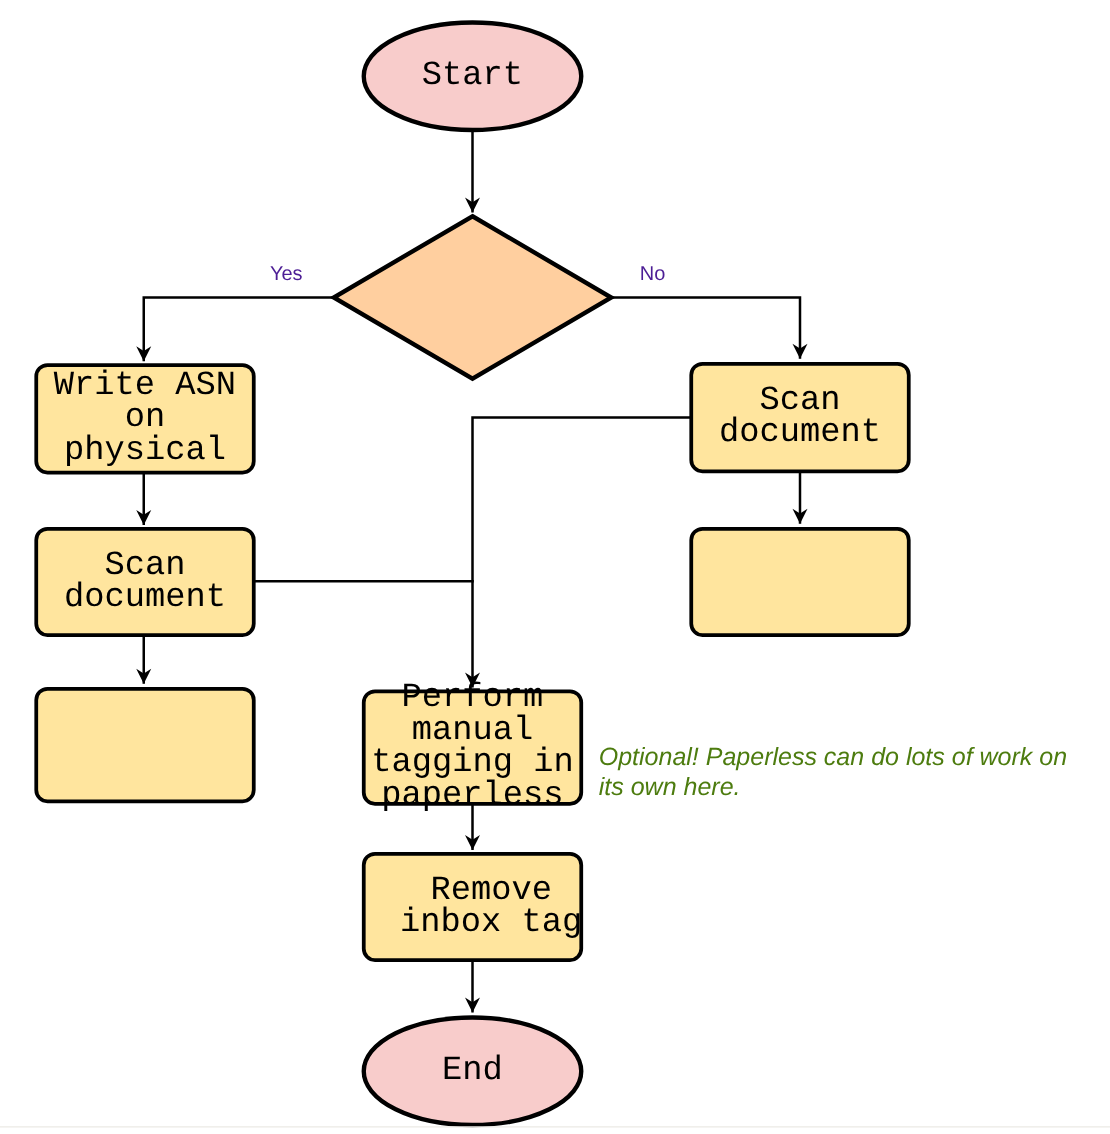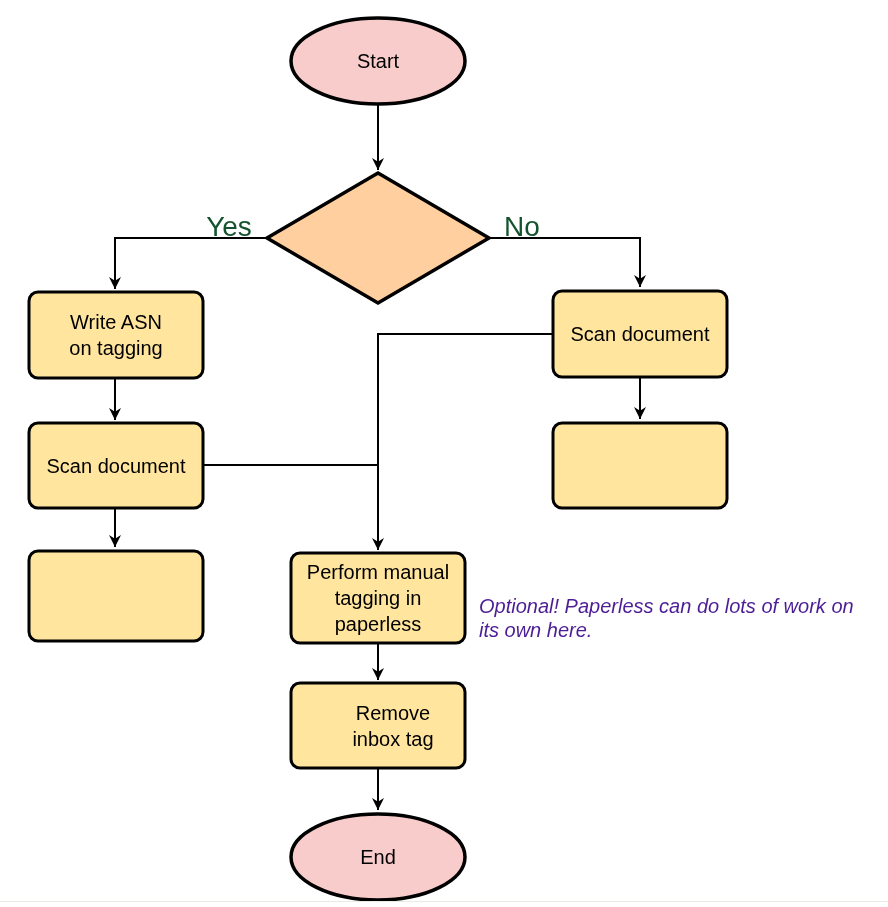--- a/index.html
+++ b/index.html
@@ -17,40 +17,41 @@
   .shape-terminal { stroke: #000000; stroke-width: 3.5; }
   .shape-diamond { stroke: #000000; stroke-width: 3.5; }
   .arrowhead { fill: #000000; stroke: none; }
   .node-label {
     position: absolute;
     display: flex;
     align-items: center;
     justify-content: center;
     text-align: center;
     white-space: pre-line;
-    font-size: 20px;
+    font-size: 27px;
     line-height: 26px;
     color: #000000;
     pointer-events: none;
+    font-family: Liberation Mono, monospace;
   }
   .edge-label {
     position: absolute;
-    font-size: 28px;
-    color: #14532d;
+    font-size: 16px;
+    color: #4c1d95;
     text-align: center;
   }
   .note {
     position: absolute;
     left: 479px;
     top: 594px;
     width: 406px;
     font-size: 20px;
     line-height: 24px;
     font-style: italic;
-    color: #4c1d95;
+    color: #4d7c0f;
     white-space: pre-line;
   }
   .bottom-divider {
     position: absolute;
     left: 0; right: 0; top: 901px; height: 1px;
     background: #eceae5;
   }
 </style>
 </head>
 <body>
@@ -82,21 +83,21 @@
     <rect class="shape-rect" x="29" y="551" width="174" height="90" rx="9" fill="#FFE59E"></rect>
     <rect class="shape-rect" x="553" y="291" width="174" height="86" rx="9" fill="#FFE59E"></rect>
     <rect class="shape-rect" x="553" y="423" width="174" height="85" rx="9" fill="#FFE59E"></rect>
     <rect class="shape-rect" x="291" y="553" width="174" height="90" rx="9" fill="#FFE59E"></rect>
     <rect class="shape-rect" x="291" y="683" width="174" height="85" rx="9" fill="#FFE59E"></rect>
     <ellipse class="shape-terminal" cx="378" cy="857" rx="87" ry="43" fill="#F8CCCB"></ellipse>
   </svg>
 
   <div class="node-label" style="left:291px; top:18px;  width:174px; height:86px;">Start</div>
   <div class="node-label" style="left:29px;  top:292px; width:174px; height:86px;">Write ASN
-on tagging</div>
+on physical</div>
   <div class="node-label" style="left:29px;  top:423px; width:174px; height:85px;">Scan document</div>
   <div class="node-label" style="left:553px; top:291px; width:174px; height:86px;">Scan document</div>
   <div class="node-label" style="left:291px; top:553px; width:174px; height:90px;">Perform manual
 tagging in
 paperless</div>
   <div class="node-label" style="left:291px; top:683px; width:204px; height:85px;">Remove
 inbox tag</div>
   <div class="node-label" style="left:291px; top:814px; width:174px; height:86px;">End</div>
 
   <div class="edge-label" style="left:199px; top:211px; width:60px;">Yes</div>

